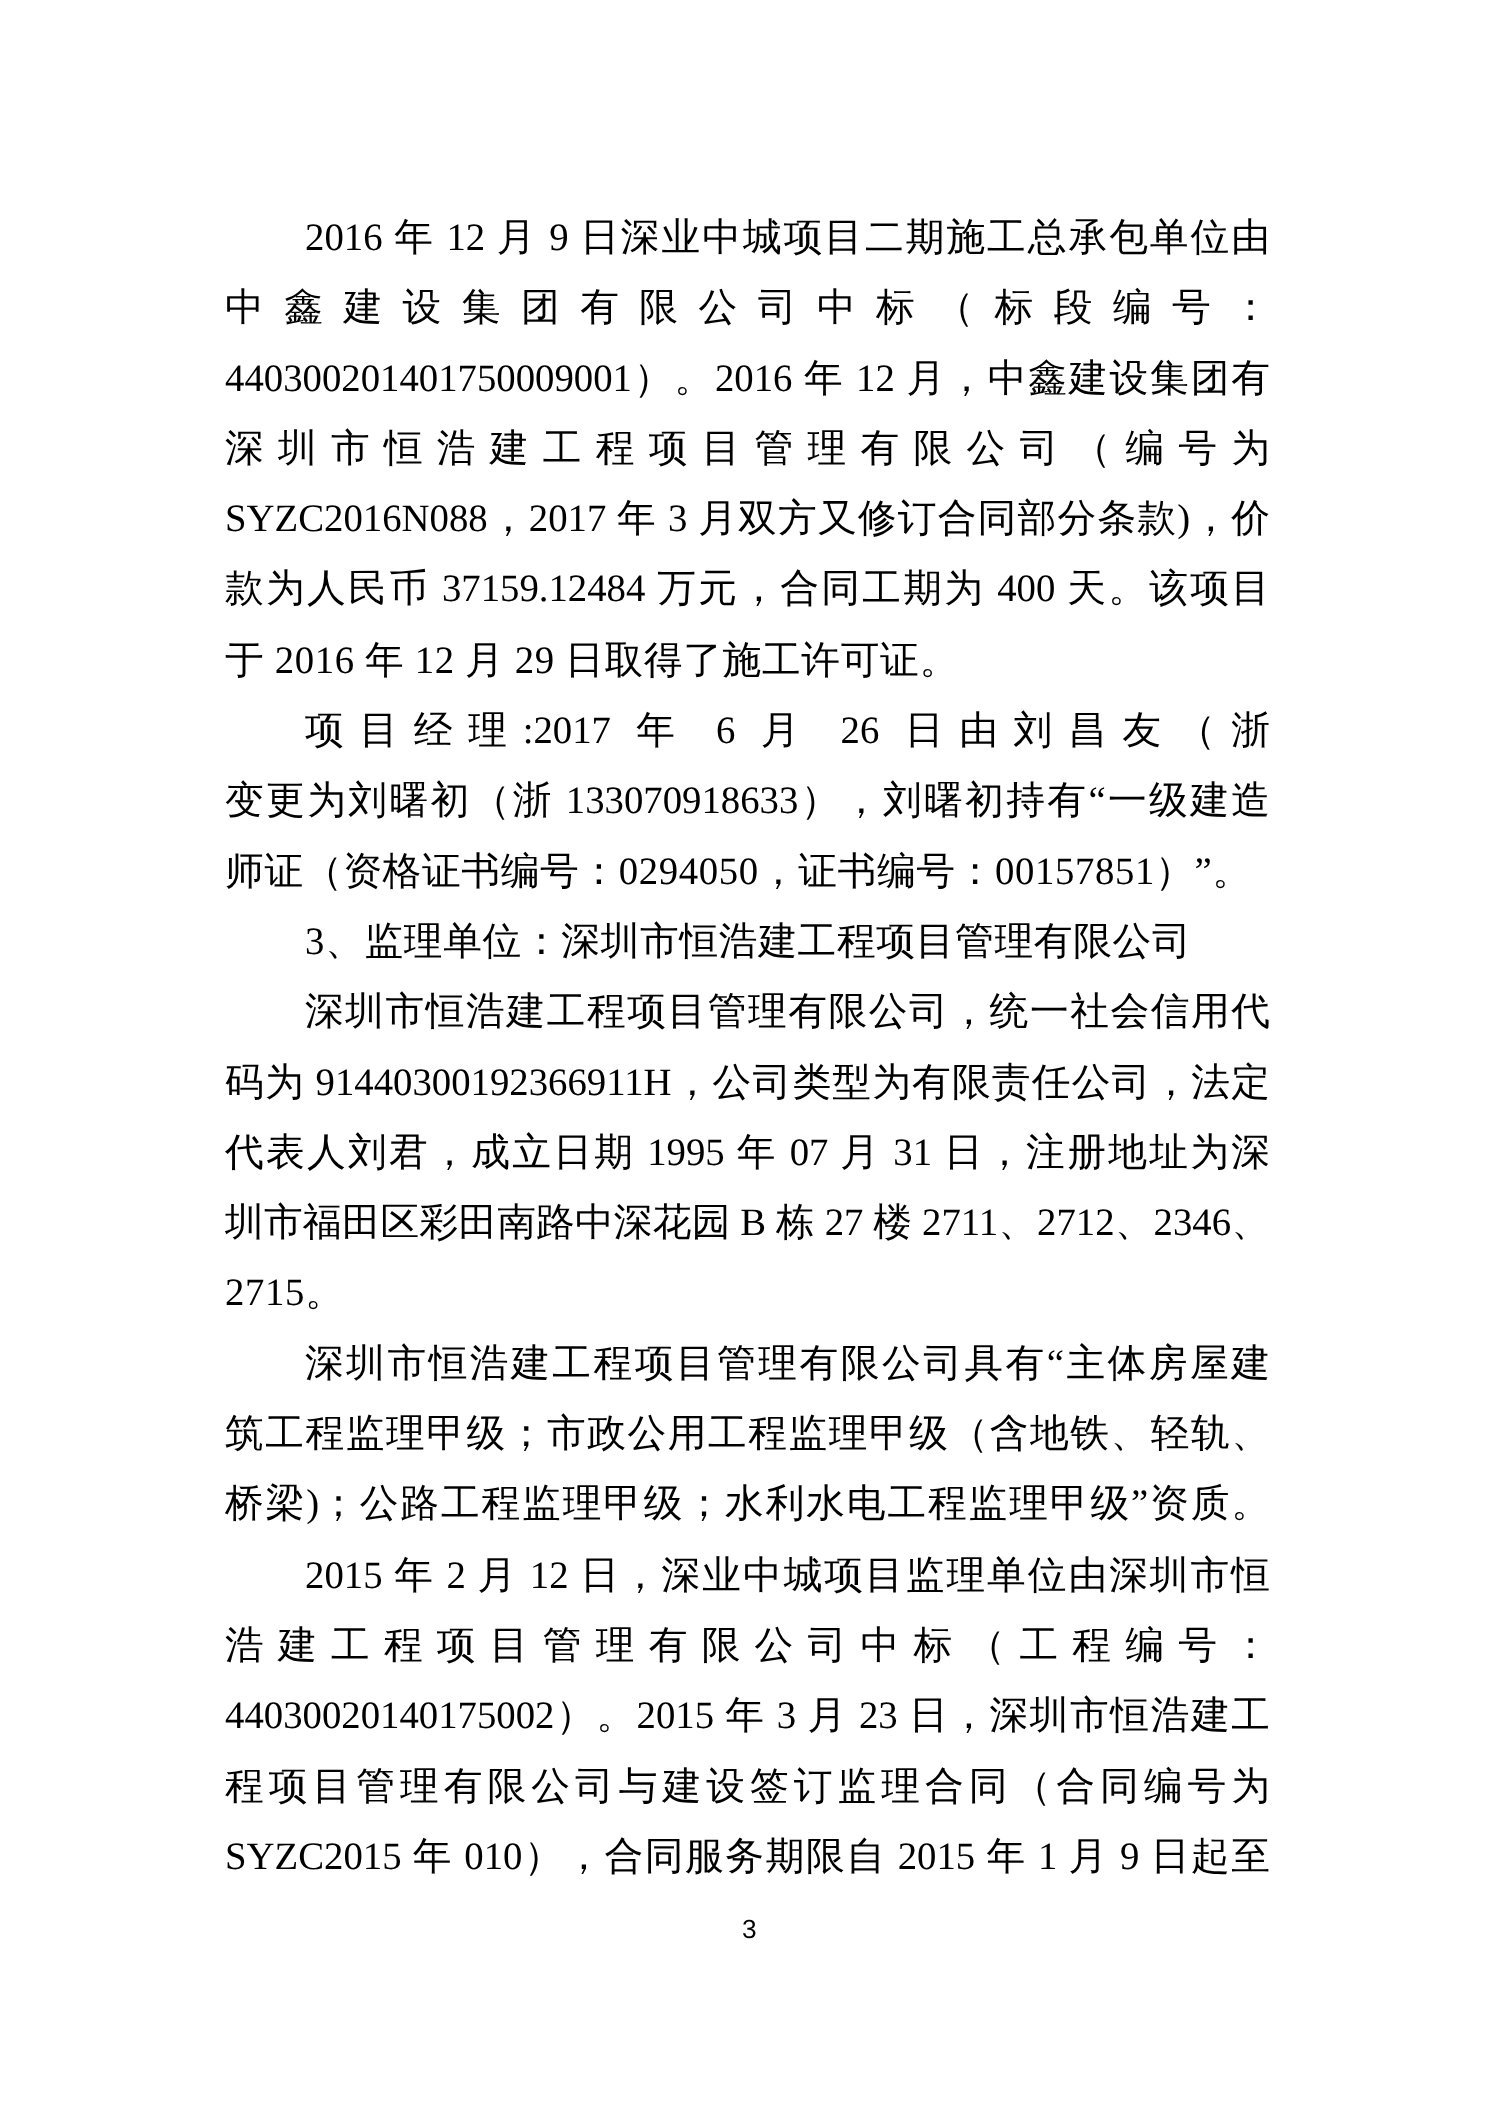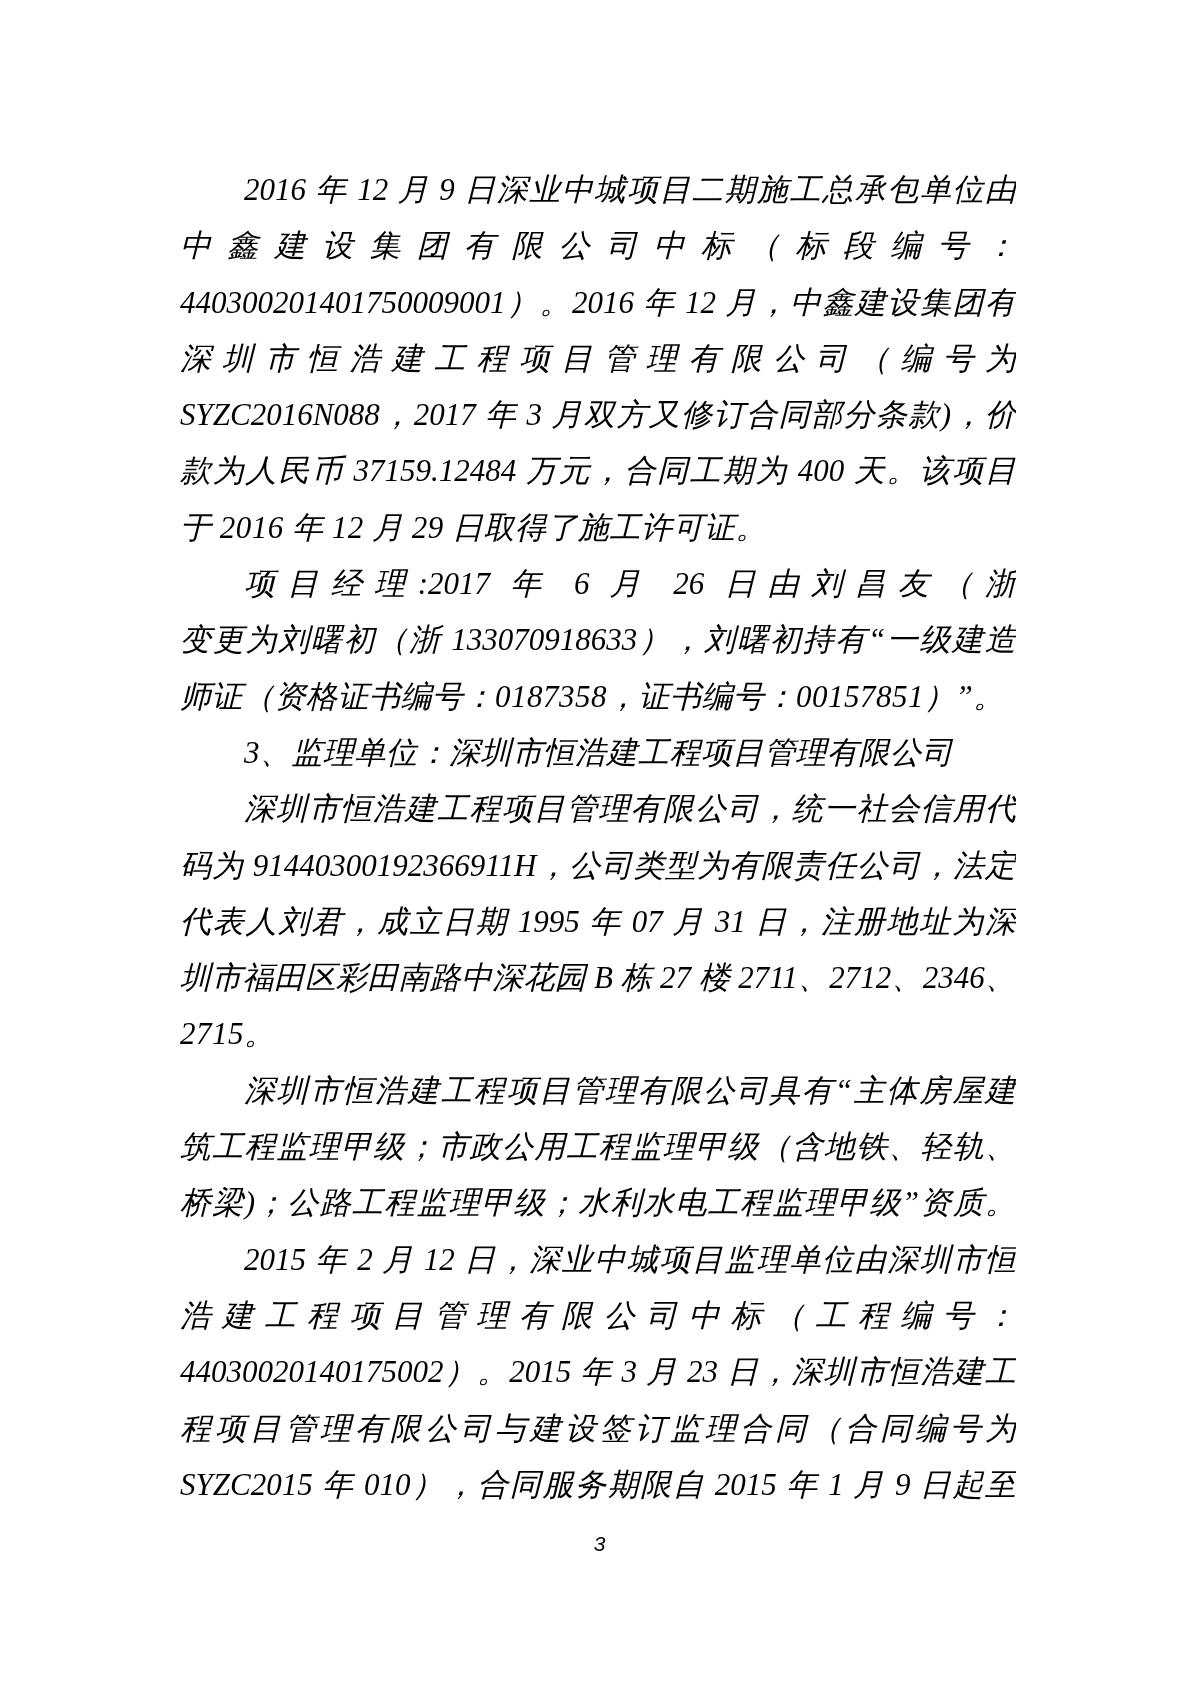--- a/index.html
+++ b/index.html
@@ -4,21 +4,20 @@
 <style>
   html, body { margin: 0; padding: 0; background: #ffffff; }
   .page {
     position: relative;
     width: 1199px;
     height: 1696px;
     background: #ffffff;
     font-family: "Liberation Serif", "DejaVu Serif", serif;
     color: #000000;
     overflow: hidden;
-    font-style: italic;
   }
   .content {
     position: absolute;
     left: 180px;
     top: 162px;
     width: 836px;
   }
   .line {
     font-size: 31px;
     line-height: 56.3px;
@@ -54,21 +53,21 @@
   <div class="content">
       <div class="line indent justify">2016 年 12 月 9 日深业中城项目二期施工总承包单位由</div>
       <div class="line justify">中鑫建设集团有限公司中标（标段编号：</div>
       <div class="line justify">440300201401750009001）。2016 年 12 月，中鑫建设集团有</div>
       <div class="line justify">深圳市恒浩建工程项目管理有限公司（编号为</div>
       <div class="line justify">SYZC2016N088，2017 年 3 月双方又修订合同部分条款)，价</div>
       <div class="line justify">款为人民币 37159.12484 万元，合同工期为 400 天。该项目</div>
       <div class="line">于 2016 年 12 月 29 日取得了施工许可证。</div>
       <div class="line indent justify">项目经理:2017 年 6 月 26 日由刘昌友（浙 133060810498）</div>
       <div class="line justify">变更为刘曙初（浙 133070918633），刘曙初持有“一级建造</div>
-      <div class="line">师证（资格证书编号：0187358，证书编号：00157851）”。</div>
+      <div class="line">师证（资格证书编号：0294050，证书编号：00157851）”。</div>
       <div class="line indent">3、监理单位：深圳市恒浩建工程项目管理有限公司</div>
       <div class="line indent justify">深圳市恒浩建工程项目管理有限公司，统一社会信用代</div>
       <div class="line justify">码为 91440300192366911H，公司类型为有限责任公司，法定</div>
       <div class="line justify">代表人刘君，成立日期 1995 年 07 月 31 日，注册地址为深</div>
       <div class="line justify">圳市福田区彩田南路中深花园 B 栋 27 楼 2711、2712、2346、</div>
       <div class="line">2715。</div>
       <div class="line indent justify">深圳市恒浩建工程项目管理有限公司具有“主体房屋建</div>
       <div class="line justify">筑工程监理甲级；市政公用工程监理甲级（含地铁、轻轨、</div>
       <div class="line justify">桥梁)；公路工程监理甲级；水利水电工程监理甲级”资质。</div>
       <div class="line indent justify">2015 年 2 月 12 日，深业中城项目监理单位由深圳市恒</div>

